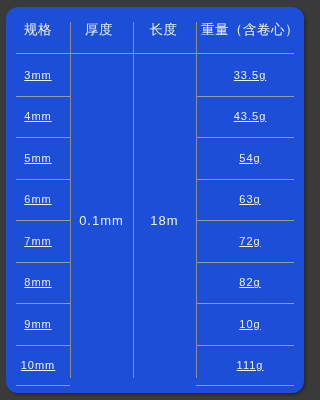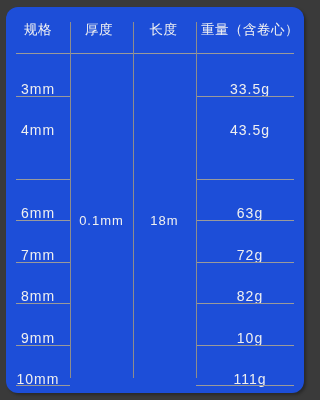--- a/index.html
+++ b/index.html
@@ -91,29 +91,30 @@
 
   .row {
     position: absolute;
     left: 0;
     width: 298px;
     height: 41.5px;
   }
 
   .cell-spec, .cell-weight {
     position: absolute;
-    top: 14px;
+    top: 0;
     height: 41.5px;
     display: flex;
     align-items: center;
     justify-content: center;
     color: #f0f0f0;
-    font-size: 14px;
+    font-size: 11px;
     letter-spacing: 1px;
     white-space: nowrap;
+    text-decoration: underline;
   }
   .cell-spec   { left: 0;     width: 64px; }
   .cell-weight { left: 190px; width: 108px; }
 
   
   .row-rule-left {
     position: absolute;
     left: 10px;
     top: 0;
     width: 54px;
@@ -184,20 +185,26 @@
         <div class="cell-weight">33.5g</div>
       </div>
 
       <div class="row" style="top:41.5px">
         <div class="row-rule-left"></div>
         <div class="row-rule-right"></div>
         <div class="cell-spec">4mm</div>
         <div class="cell-weight">43.5g</div>
       </div>
 
+      <div class="row" style="top:83px">
+        <div class="row-rule-left"></div>
+        <div class="row-rule-right"></div>
+        <div class="cell-spec">5mm</div>
+        <div class="cell-weight">54g</div>
+      </div>
 
       <div class="row" style="top:124.5px">
         <div class="row-rule-left"></div>
         <div class="row-rule-right"></div>
         <div class="cell-spec">6mm</div>
         <div class="cell-weight">63g</div>
       </div>
 
       <div class="row" style="top:166px">
         <div class="row-rule-left"></div>

